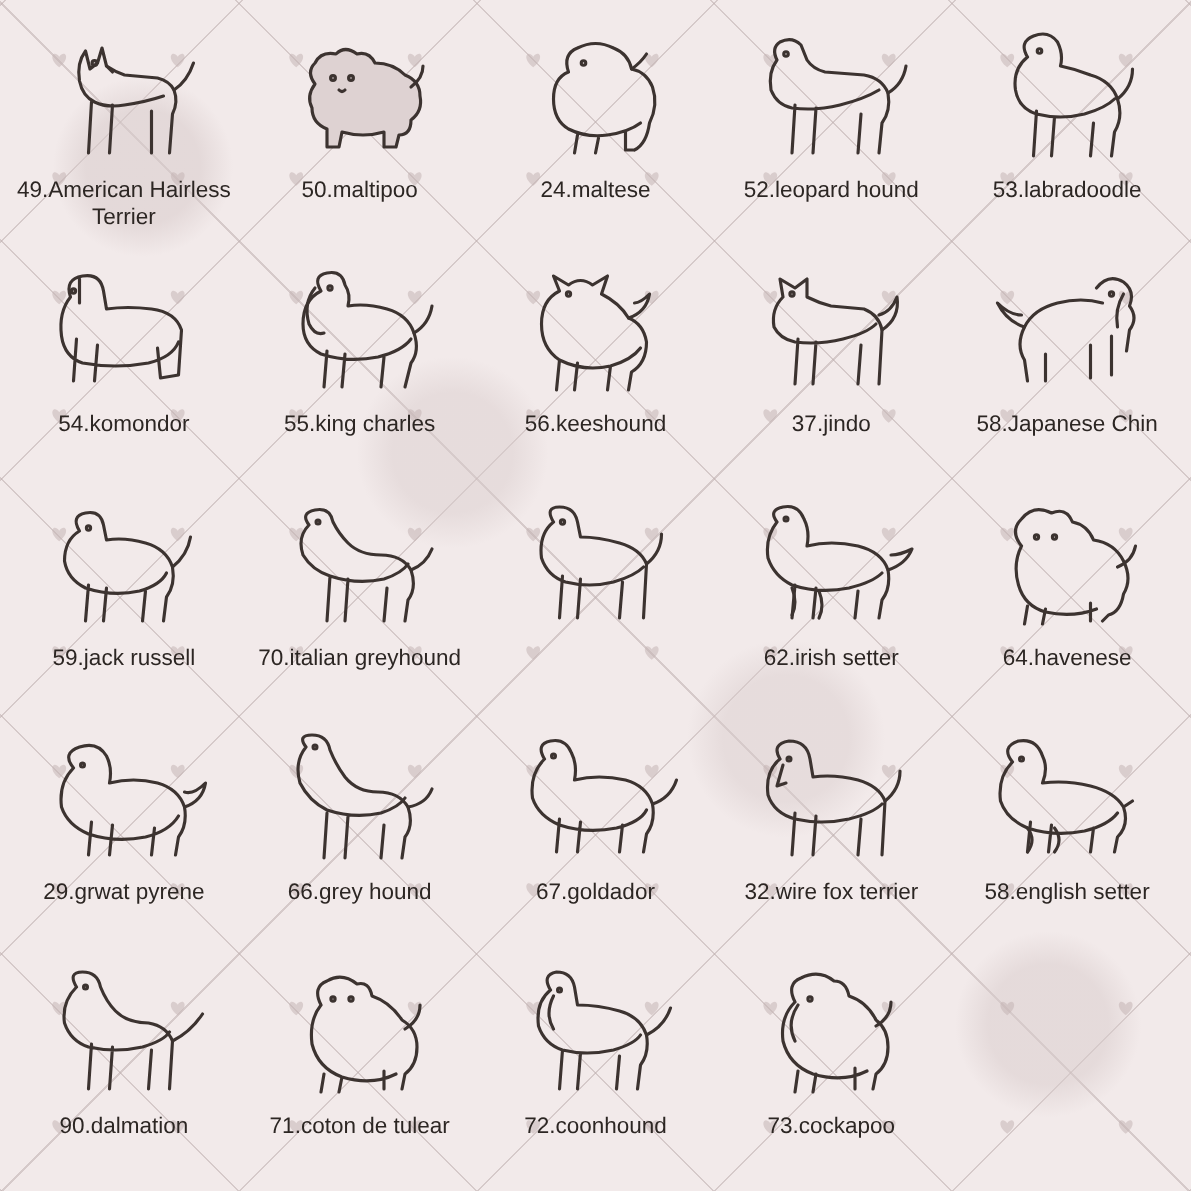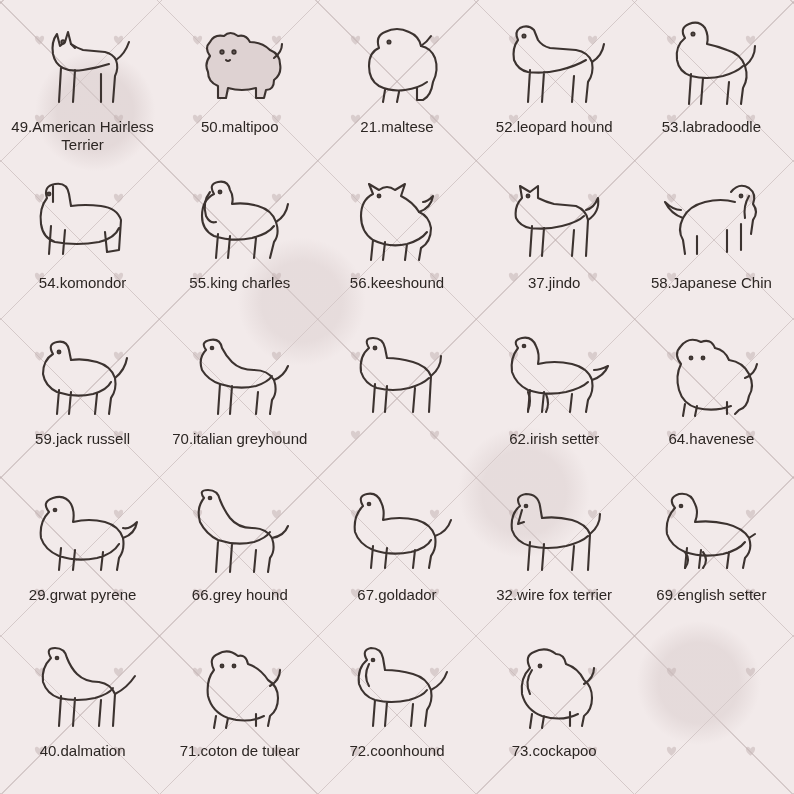--- a/index.html
+++ b/index.html
@@ -497,21 +497,21 @@
     </div>
 
     <div class="cell">
       <div class="art">
         <svg viewBox="0 0 140 104">
           <path d="M52 36 Q48 24 58 20 Q70 14 82 20 Q92 24 94 34 Q104 36 108 46 Q112 58 106 70 Q104 84 96 88 M96 88 L90 88 L90 76 M72 80 L70 90 M58 78 L56 90 M52 36 Q42 40 42 54 Q42 68 52 74 Q64 80 78 78 Q92 76 100 70"></path>
           <path d="M94 34 Q100 30 104 24"></path>
           <circle cx="62" cy="30" r="1.5"></circle>
         </svg>
       </div>
-      <div class="caption">21.maltese</div>
+      <div class="caption">24.maltese</div>
     </div>
 
     <div class="cell">
       <div class="art">
         <svg viewBox="0 0 140 104">
           <path d="M34 28 Q30 20 36 16 Q44 12 50 18 L54 28 Q58 34 66 36 L92 38 Q104 40 108 50 Q110 62 104 70 L102 90 M90 64 L88 90 M60 60 L58 90 M46 58 L44 90 M34 28 Q28 36 30 48 Q34 58 44 60 Q60 62 76 58 Q92 54 102 48"></path>
           <path d="M108 50 Q118 44 120 32"></path>
           <circle cx="40" cy="24" r="1.5"></circle>
         </svg>
       </div>
@@ -689,32 +689,32 @@
     </div>
 
     <div class="cell">
       <div class="art">
         <svg viewBox="0 0 140 104">
           <path d="M34 28 Q26 18 38 14 Q50 12 54 24 Q58 32 54 42 Q70 40 86 44 Q102 48 108 58 L114 54 M108 58 Q112 70 104 78 L102 88 M88 72 L86 88 M60 70 L58 88 M46 68 L44 88 M34 28 Q24 38 26 54 Q30 66 44 72 Q62 78 82 74 Q98 70 104 62"></path>
           <path d="M44 72 Q50 80 44 88 M62 72 Q68 80 62 88"></path>
           <circle cx="40" cy="26" r="1.3"></circle>
         </svg>
       </div>
-      <div class="caption">69.english setter</div>
+      <div class="caption">58.english setter</div>
     </div>
 
     <div class="cell">
       <div class="art">
         <svg viewBox="0 0 140 104">
           <path d="M38 22 Q32 12 42 12 Q52 12 54 22 Q58 32 64 38 Q72 46 86 46 Q98 48 102 58 L100 90 M88 64 L86 90 M62 62 L60 90 M48 60 L46 90 M38 22 Q28 32 30 46 Q34 58 46 62 Q64 66 82 62 Q96 58 100 52"></path>
           <path d="M102 58 Q114 52 122 40"></path>
           <circle cx="44" cy="22" r="1.3"></circle>
         </svg>
       </div>
-      <div class="caption">40.dalmation</div>
+      <div class="caption">90.dalmation</div>
     </div>
 
     <div class="cell">
       <div class="art">
         <svg viewBox="0 0 140 104">
           <path d="M44 34 Q38 22 48 18 Q58 12 68 20 Q76 18 78 28 Q90 32 98 44 Q108 50 108 62 Q108 74 100 80 L98 90 M86 78 L86 90 M58 82 L56 92 M46 80 L44 92 M44 34 Q36 44 38 60 Q42 76 58 82 Q78 88 94 80"></path>
           <path d="M100 50 Q110 44 110 34"></path>
           <circle cx="52" cy="30" r="1.4"></circle>
           <circle cx="64" cy="30" r="1.4"></circle>
         </svg>

